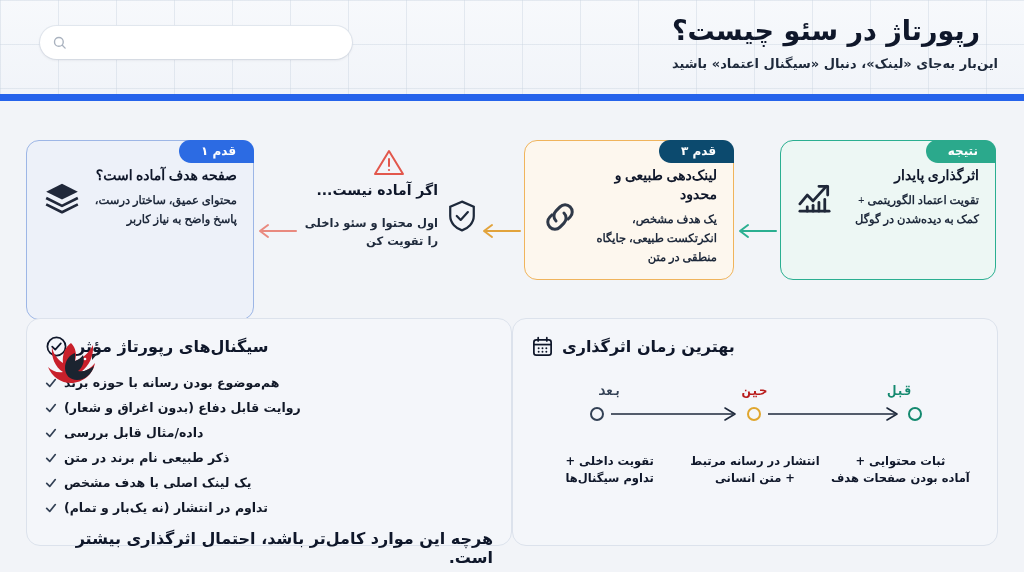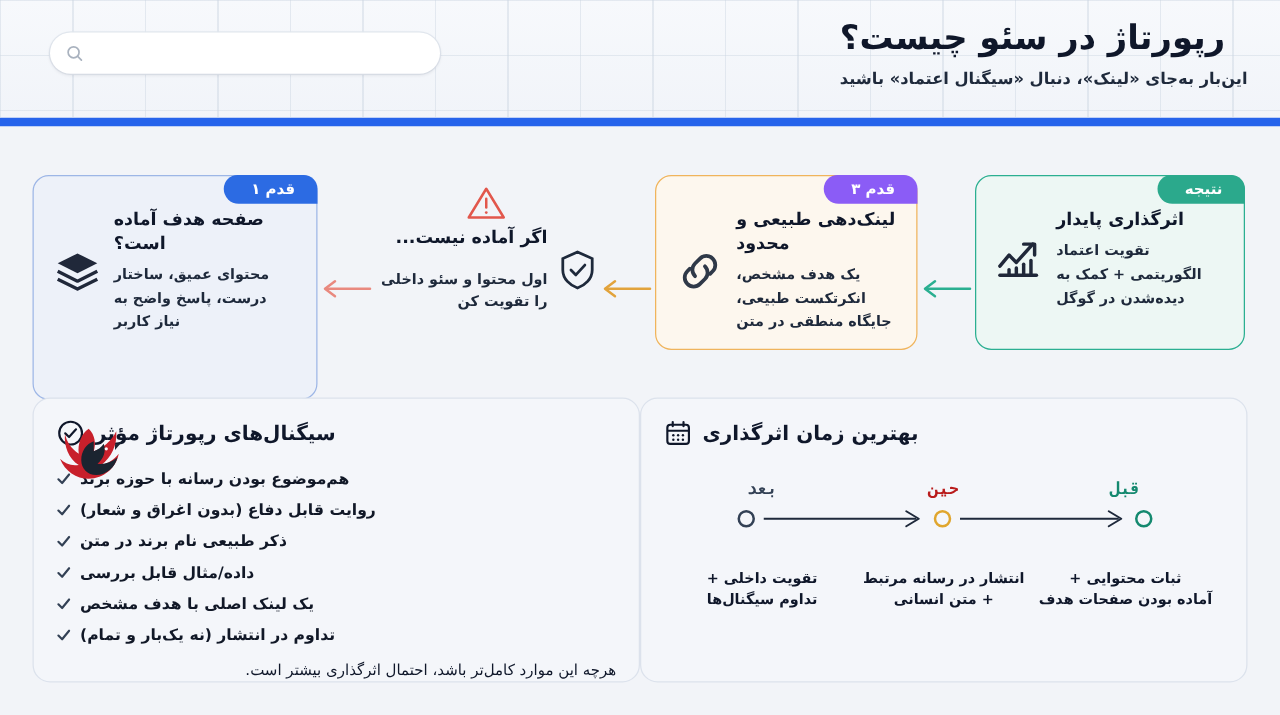--- a/index.html
+++ b/index.html
@@ -79,21 +79,21 @@
   .card .badge {
     position: absolute;
     top: -1px; right: -1px;
     padding: 5px 18px 6px 22px;
     font-size: 12px; font-weight: 700; color: #fff;
     border-radius: 13px 13px 0 14px;
     line-height: 1;
   }
   .card-body { display: flex; flex-direction: row-reverse; align-items: center; gap: 10px; }
   .card-icon { flex: none; width: 38px; height: 38px; opacity: .92; }
-  .card-txt { text-align: left; flex: 1; }
+  .card-txt { text-align: right; flex: 1; font-family: Liberation Serif, serif; }
   .card-title { font-size: 14px; font-weight: 700; color: #0F172A; line-height: 1.35; }
   .card-desc { margin-top: 5px; font-size: 11.5px; font-weight: 700; color: #1E293B; line-height: 1.65; }
 
   .card-1 { width: 228px; height: 180px; border-color: #9DB6E6; background: #EDF1F9; }
   .card-3 { width: 210px; height: 140px; border-color: #F0B45C; background: #FDF7EE; }
   .card-4 { width: 216px; height: 140px; border-color: #2BAF91; background: #EDF7F4; }
 
   
   .mid {
     width: 178px;
@@ -136,21 +136,21 @@
   .checklist { margin-top: 12px; list-style: none; }
   .checklist li {
     display: flex; flex-direction: row-reverse; align-items: center;
     gap: 7px; justify-content: flex-start;
     font-size: 12.5px; font-weight: 700; color: #111827;
     line-height: 2.0;
   }
   .tick { width: 12px; height: 12px; flex: none; }
   .foot-note {
     margin-top: 9px; text-align: right;
-    font-size: 12px; font-weight: 400; color: #0F172A;
+    font-size: 16px; font-weight: 700; color: #0F172A;
   }
   .bird {
     position: absolute; top: 18px; left: 18px;
     width: 56px; height: 56px;
   }
 
   
   .tl-wrap { margin-top: 22px; direction: ltr; padding: 0 6px; }
   .tl-labels, .tl-descs {
     display: flex; justify-content: space-between; align-items: flex-start;
@@ -235,21 +235,21 @@
         </svg>
       </div>
     </div>
 
     <svg class="arrow" viewBox="0 0 46 20">
       <line x1="42" y1="10" x2="8" y2="10" stroke="#E2A33C" stroke-width="2" stroke-linecap="round"></line>
       <polyline points="14,4 6,10 14,16" fill="none" stroke="#E2A33C" stroke-width="2" stroke-linecap="round" stroke-linejoin="round"></polyline>
     </svg>
 
     <div class="card card-3">
-      <div class="badge" style="background:#8b5cf6">قدم ۳</div>
+      <div class="badge" style="background:#0c4a6e">قدم ۳</div>
       <div class="card-body">
         <svg class="card-icon" viewBox="0 0 24 24" fill="none" stroke="#1E293B" stroke-width="1.9" stroke-linecap="round">
           <path d="M9.5 14.5 a4.5 4.5 0 0 1 0 -6.4 l2.5 -2.5 a4.5 4.5 0 0 1 6.4 6.4 l-1.3 1.3"></path>
           <path d="M14.5 9.5 a4.5 4.5 0 0 1 0 6.4 l-2.5 2.5 a4.5 4.5 0 0 1 -6.4 -6.4 l1.3 -1.3"></path>
         </svg>
         <div class="card-txt">
           <div class="card-title">لینک‌دهی طبیعی و محدود</div>
           <div class="card-desc">یک هدف مشخص، انکرتکست طبیعی، جایگاه منطقی در متن</div>
         </div>
       </div>
@@ -312,27 +312,27 @@
         <li>
           <svg class="tick" viewBox="0 0 14 14" fill="none" stroke="#334155" stroke-width="2" stroke-linecap="round" stroke-linejoin="round">
             <polyline points="2,7.5 5.5,11 12,3"></polyline>
             </svg>
           <span>روایت قابل دفاع (بدون اغراق و شعار)</span>
         </li>
         <li>
           <svg class="tick" viewBox="0 0 14 14" fill="none" stroke="#334155" stroke-width="2" stroke-linecap="round" stroke-linejoin="round">
             <polyline points="2,7.5 5.5,11 12,3"></polyline>
             </svg>
+          <span>داده/مثال قابل بررسی</span>
+        </li>
+        <li>
+          <svg class="tick" viewBox="0 0 14 14" fill="none" stroke="#334155" stroke-width="2" stroke-linecap="round" stroke-linejoin="round">
+            <polyline points="2,7.5 5.5,11 12,3"></polyline>
+            </svg>
           <span>ذکر طبیعی نام برند در متن</span>
-        </li>
-        <li>
-          <svg class="tick" viewBox="0 0 14 14" fill="none" stroke="#334155" stroke-width="2" stroke-linecap="round" stroke-linejoin="round">
-            <polyline points="2,7.5 5.5,11 12,3"></polyline>
-            </svg>
-          <span>داده/مثال قابل بررسی</span>
         </li>
         <li>
           <svg class="tick" viewBox="0 0 14 14" fill="none" stroke="#334155" stroke-width="2" stroke-linecap="round" stroke-linejoin="round">
             <polyline points="2,7.5 5.5,11 12,3"></polyline>
             </svg>
           <span>یک لینک اصلی با هدف مشخص</span>
         </li>
         <li>
           <svg class="tick" viewBox="0 0 14 14" fill="none" stroke="#334155" stroke-width="2" stroke-linecap="round" stroke-linejoin="round">
             <polyline points="2,7.5 5.5,11 12,3"></polyline>

